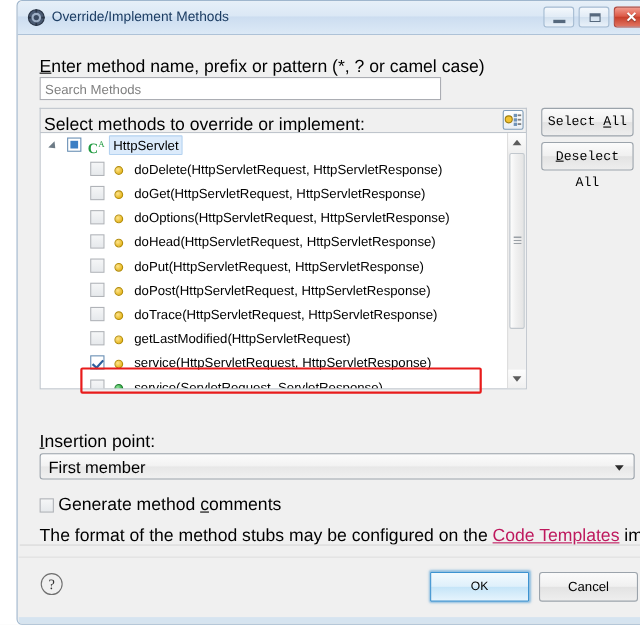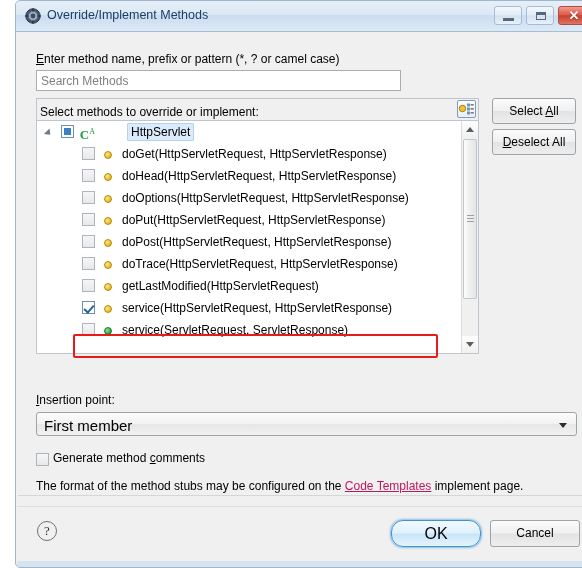--- a/index.html
+++ b/index.html
@@ -99,21 +99,21 @@
     position: absolute;
     left: 1px; top: 31px;
     width: 580px;
     height: 459px;
     background: #f0f0f0;
   }
 
   .label {
     position: absolute;
     color: #000000;
-    font-size: 12px;
+    font-size: 16px;
     white-space: nowrap;
   }
   .mn { text-decoration: underline; }
 
   .lbl-enter { left: 19px; top: 20px; }
 
   .search-input {
     position: absolute;
     left: 19px; top: 38px;
     width: 365px;
@@ -173,21 +173,20 @@
     position: relative;
     height: 22px;
     white-space: nowrap;
     text-align: right;
   }
   .row-root .name-box {
     background: #dcebfb;
     border: 1px solid #b4d2f0;
     padding: 0 3px;
     border-radius: 1px;
-    margin-left: 28px;
   }
   .expander {
     position: absolute;
     left: 9px; top: 8px;
     width: 0; height: 0;
     border-left: 5px solid #6d7b86;
     border-top: 4px solid transparent;
     border-bottom: 4px solid transparent;
     transform: rotate(45deg);
   }
@@ -325,21 +324,21 @@
     pointer-events: none;
   }
 
   
   .btn {
     position: absolute;
     box-sizing: border-box;
     border: 1px solid #9ba3ab;
     border-radius: 3px;
     background: linear-gradient(to bottom, #fbfbfb 0%, #f0f0f0 48%, #e3e3e3 52%, #eeeeee 100%);
-    font-family: Liberation Sans, sans-serif;
+    font-family: Liberation Mono, monospace;
     font-size: 12px;
     color: #000000;
     text-align: center;
     cursor: default;
   }
   .btn-selectall { left: 475px; top: 66px; width: 84px; height: 26px; line-height: 24px; }
   .btn-deselectall { left: 475px; top: 97px; width: 84px; height: 26px; line-height: 24px; }
 
   .lbl-insertion { left: 19px; top: 361px; text-align: center; }
 
@@ -434,24 +433,24 @@
     font-family: "Liberation Serif", serif;
     text-align: center;
     line-height: 18px;
   }
   .btn-ok {
     position: absolute;
     left: 374px; top: 13px;
     width: 90px; height: 27px;
     box-sizing: border-box;
     border: 1px solid #3c93d1;
-    border-radius: 12px;
+    border-radius: 1px;
     background: linear-gradient(to bottom, #f2fafe 0%, #dff0fb 48%, #c6e5f8 52%, #e6f4fd 100%);
     box-shadow: 0 0 2px 1px rgba(60,147,209,.55);
-    font-size: 16px;
+    font-size: 11px;
     text-align: center;
     line-height: 25px;
     cursor: default;
   }
   .btn-cancel {
     position: absolute;
     left: 473px; top: 13px;
     width: 90px; height: 27px;
     box-sizing: border-box;
     border: 1px solid #9ba3ab;
@@ -527,31 +526,36 @@
         <div class="row row-root">
           <div class="expander"></div>
           <div class="cb cb-root"></div>
           <div class="icon-class">C<sup>A</sup></div>
           <div class="name-box">HttpServlet</div>
         </div>
 
         <div class="row">
           <div class="cb cb-child"></div>
           <div class="icon-prot"></div>
+          <div class="name-box">doDelete(HttpServletRequest, HttpServletResponse)</div>
+        </div>
+        <div class="row">
+          <div class="cb cb-child"></div>
+          <div class="icon-prot"></div>
           <div class="name-box">doGet(HttpServletRequest, HttpServletResponse)</div>
         </div>
         <div class="row">
           <div class="cb cb-child"></div>
           <div class="icon-prot"></div>
+          <div class="name-box">doOptions(HttpServletRequest, HttpServletResponse)</div>
+        </div>
+        <div class="row">
+          <div class="cb cb-child"></div>
+          <div class="icon-prot"></div>
           <div class="name-box">doHead(HttpServletRequest, HttpServletResponse)</div>
-        </div>
-        <div class="row">
-          <div class="cb cb-child"></div>
-          <div class="icon-prot"></div>
-          <div class="name-box">doOptions(HttpServletRequest, HttpServletResponse)</div>
         </div>
         <div class="row">
           <div class="cb cb-child"></div>
           <div class="icon-prot"></div>
           <div class="name-box">doPut(HttpServletRequest, HttpServletResponse)</div>
         </div>
         <div class="row">
           <div class="cb cb-child"></div>
           <div class="icon-prot"></div>
           <div class="name-box">doPost(HttpServletRequest, HttpServletResponse)</div>

